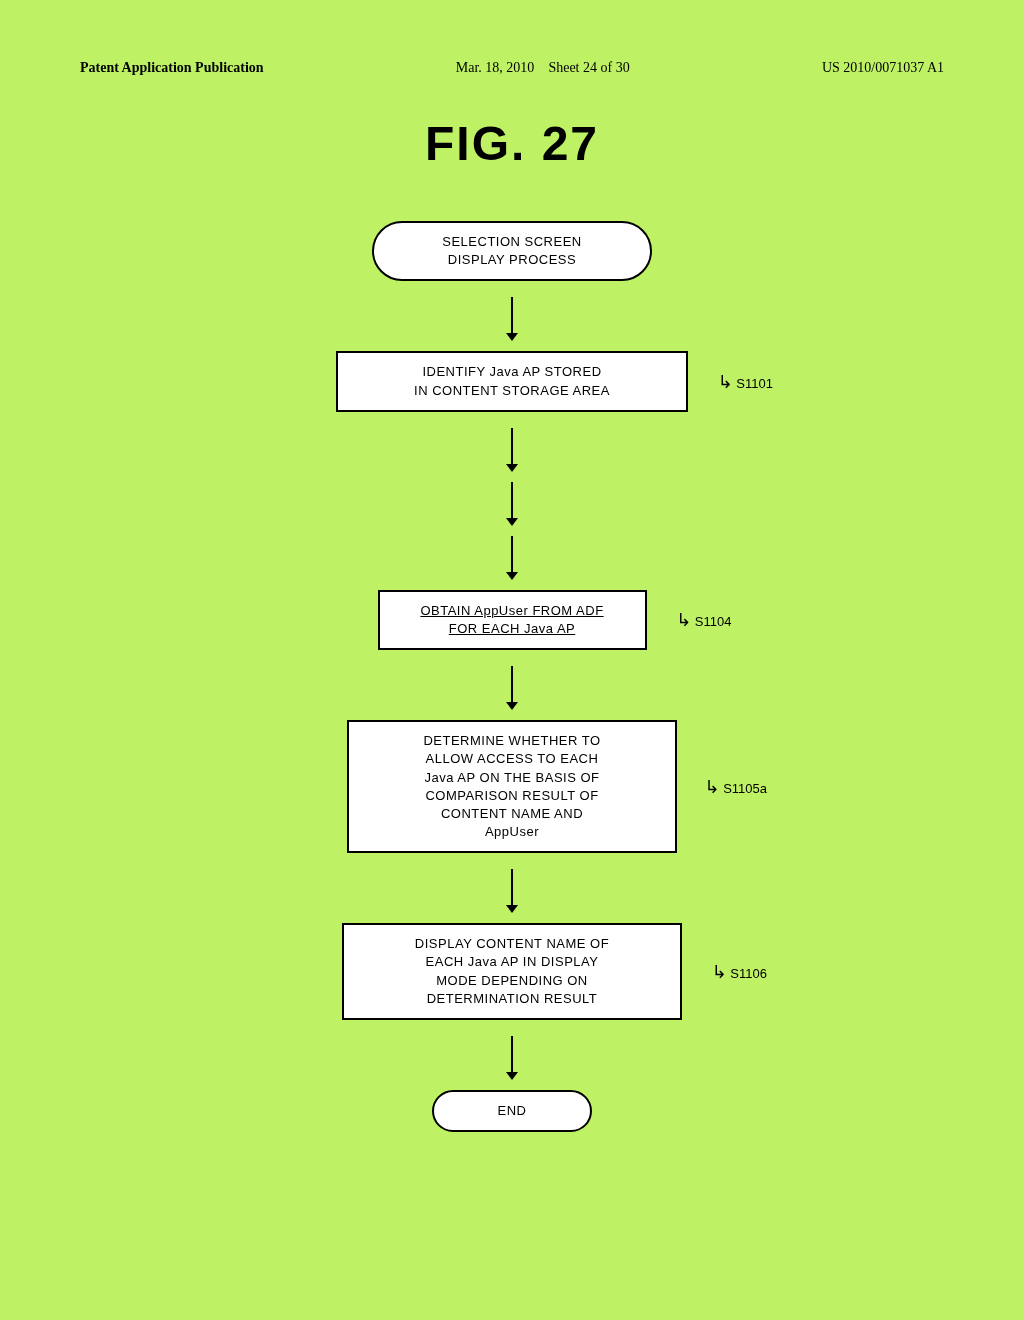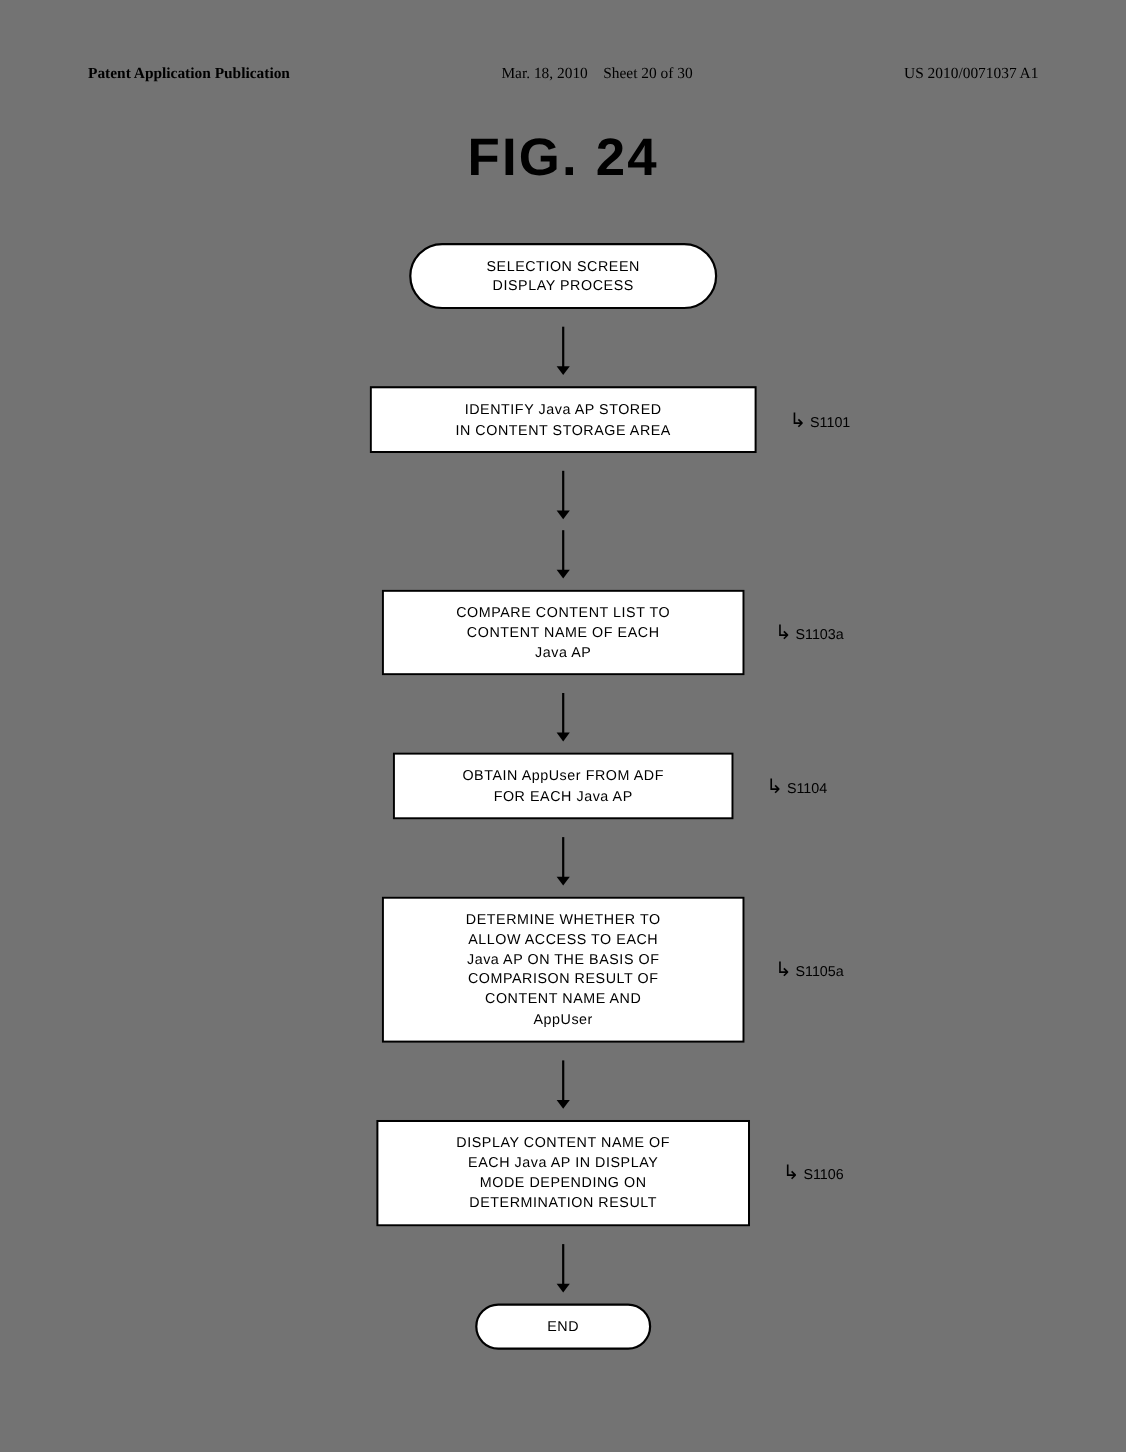--- a/index.html
+++ b/index.html
@@ -9,21 +9,21 @@
       font-family: 'Times New Roman', Times, serif;
       width: 1024px;
       min-height: 1320px;
       position: relative;
       overflow-x: hidden;
     }
 
     .page {
       width: 1024px;
       min-height: 1320px;
-      background: #737373;
+      background: #bef264;
       padding: 60px 80px;
       position: relative;
     }
 
     .header {
       display: flex;
       justify-content: space-between;
       align-items: flex-start;
       margin-bottom: 40px;
       font-size: 14px;
@@ -128,26 +128,26 @@
 </head>
 <body>
 
 <div class="page">
 
   <div class="header">
     <div class="header-left">Patent Application Publication</div>
     <div class="header-center">
       <span>Mar. 18, 2010</span>
       &nbsp;&nbsp;
-      <span>Sheet 20 of 30</span>
+      <span>Sheet 24 of 30</span>
     </div>
     <div class="header-right">US 2010/0071037 A1</div>
   </div>
 
-  <div class="figure-title">FIG. 24</div>
+  <div class="figure-title">FIG. 27</div>
 
   <div class="flowchart">
 
     <div class="node-row">
       <div class="node-content">
         <div class="fc-rounded" style="width:280px;">
           SELECTION SCREEN<br>DISPLAY PROCESS
         </div>
       </div>
     </div>
@@ -163,36 +163,26 @@
           <span style="font-size:18px;">↳</span> S1101
         </div>
       </div>
     </div>
 
     <div class="arrow-down" style="height:38px;"></div>
 
 
     <div class="arrow-down" style="height:38px;"></div>
 
-    <div class="node-row">
-      <div class="node-content">
-        <div class="fc-box" style="width:330px;">
-          COMPARE CONTENT LIST TO<br>CONTENT NAME OF EACH<br>Java AP
-        </div>
-        <div class="step-label" style="right:-90px;">
-          <span style="font-size:18px;">↳</span> S1103a
-        </div>
-      </div>
-    </div>
-
-    <div class="arrow-down" style="height:38px;"></div>
-
-    <div class="node-row">
-      <div class="node-content">
-        <div class="fc-box" style="width:310px;">
+
+    <div class="arrow-down" style="height:38px;"></div>
+
+    <div class="node-row">
+      <div class="node-content">
+        <div class="fc-box" style="width:269px;text-decoration:underline;">
           OBTAIN AppUser FROM ADF<br>FOR EACH Java AP
         </div>
         <div class="step-label" style="right:-85px;">
           <span style="font-size:18px;">↳</span> S1104
         </div>
       </div>
     </div>
 
     <div class="arrow-down" style="height:38px;"></div>
 

